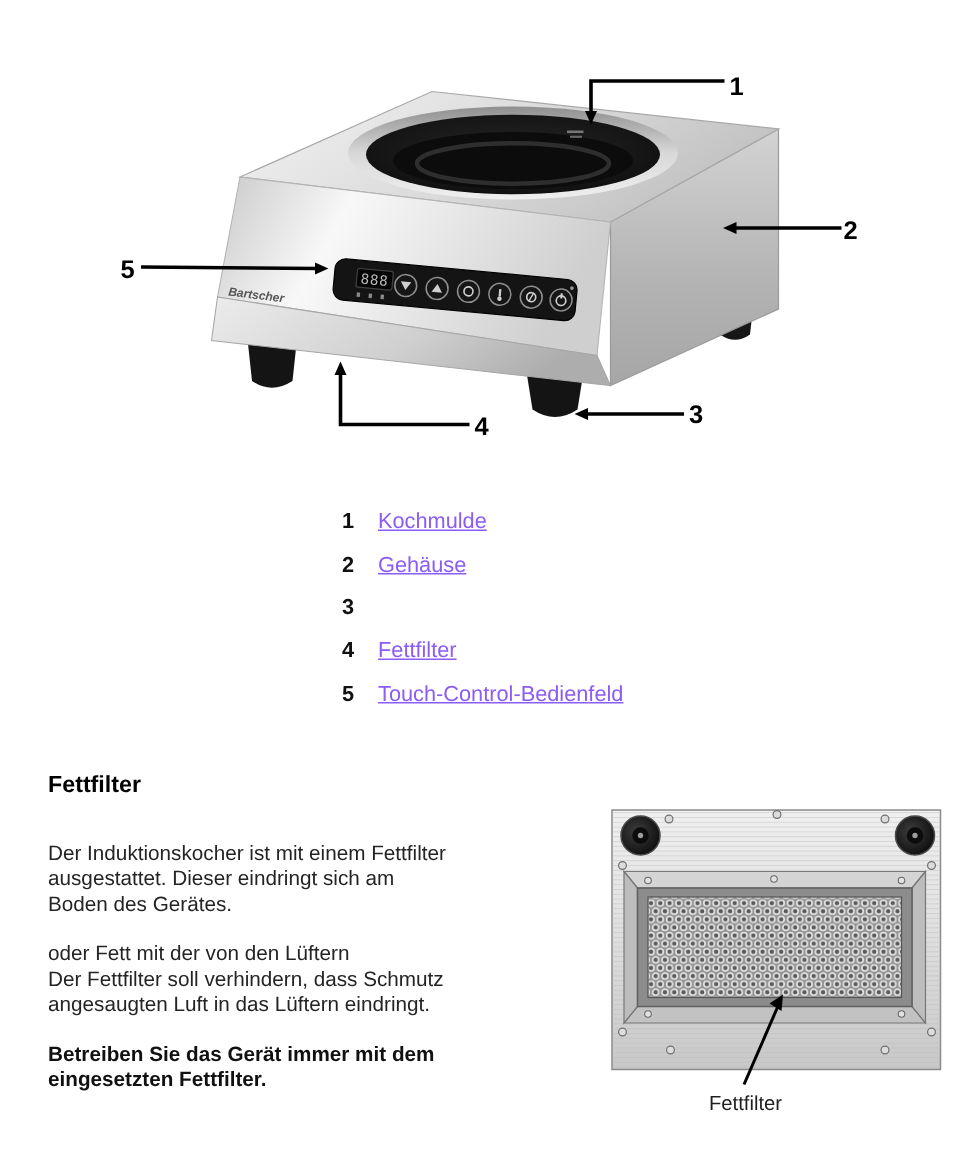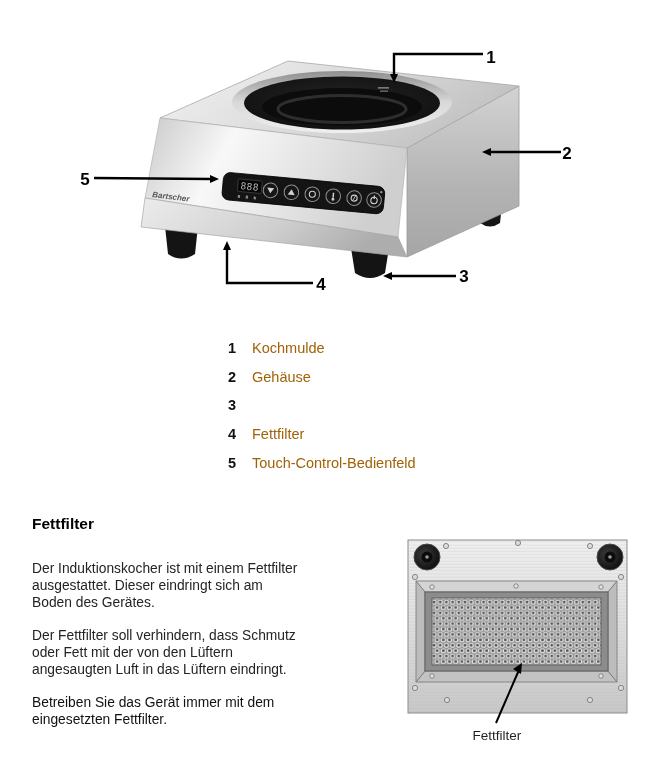--- a/index.html
+++ b/index.html
@@ -5,26 +5,26 @@
   html,body{margin:0;padding:0;background:#fff;}
   .page{position:relative;width:650px;height:784px;background:#ffffff;overflow:hidden;
         font-family:"Liberation Sans",sans-serif;color:#1f1f1f;}
   svg{position:absolute;left:0;top:0;}
   .fig-device{left:0;top:0;}
   .fig-filter{left:400px;top:530px;}
   
   .legend{position:absolute;left:228px;top:334px;}
   .legend-row{display:flex;align-items:center;height:28.6px;}
   .legend-num{font-weight:bold;width:24px;font-size:14.5px;color:#111;}
-  .legend-label{font-size:14.5px;color:#a16207;}
+  .legend-label{font-size:14.5px;color:#8b5cf6;text-decoration:underline;}
   
   .section{position:absolute;left:32px;top:515px;width:330px;}
   .sec-heading{font-size:15.5px;font-weight:bold;color:#000;margin:0 0 27px 0;}
   .para{font-size:13.8px;line-height:17px;margin:16px 0 7px 0;color:#242424;white-space:nowrap;}
-  .para.bold{font-weight:normal;color:#111;}
+  .para.bold{font-weight:bold;color:#111;}
   .callout-num{font:bold 17px "Liberation Sans",sans-serif;fill:#000;}
   .co-line{stroke:#000;stroke-width:2.4;fill:none;}
   .caption{font:13.5px "Liberation Sans",sans-serif;fill:#1f1f1f;}
 </style>
 </head>
 <body>
 
 <div class="page">
 
   <svg class="fig-device" width="650" height="300" viewBox="0 0 650 300">
@@ -164,22 +164,22 @@
   </div>
 
   <div class="section">
     <div class="sec-heading">Fettfilter</div>
     <div class="para">
       <div>Der Induktionskocher ist mit einem Fettfilter</div>
       <div>ausgestattet. Dieser eindringt sich am</div>
       <div>Boden des Gerätes.</div>
     </div>
     <div class="para">
+      <div>oder Fett mit der von den Lüftern</div>
       <div>Der Fettfilter soll verhindern, dass Schmutz</div>
-      <div>oder Fett mit der von den Lüftern</div>
       <div>angesaugten Luft in das Lüftern eindringt.</div>
     </div>
     <div class="para">
     </div>
     <div class="para bold">
       <div>Betreiben Sie das Gerät immer mit dem</div>
       <div>eingesetzten Fettfilter.</div>
     </div>
   </div>
 

